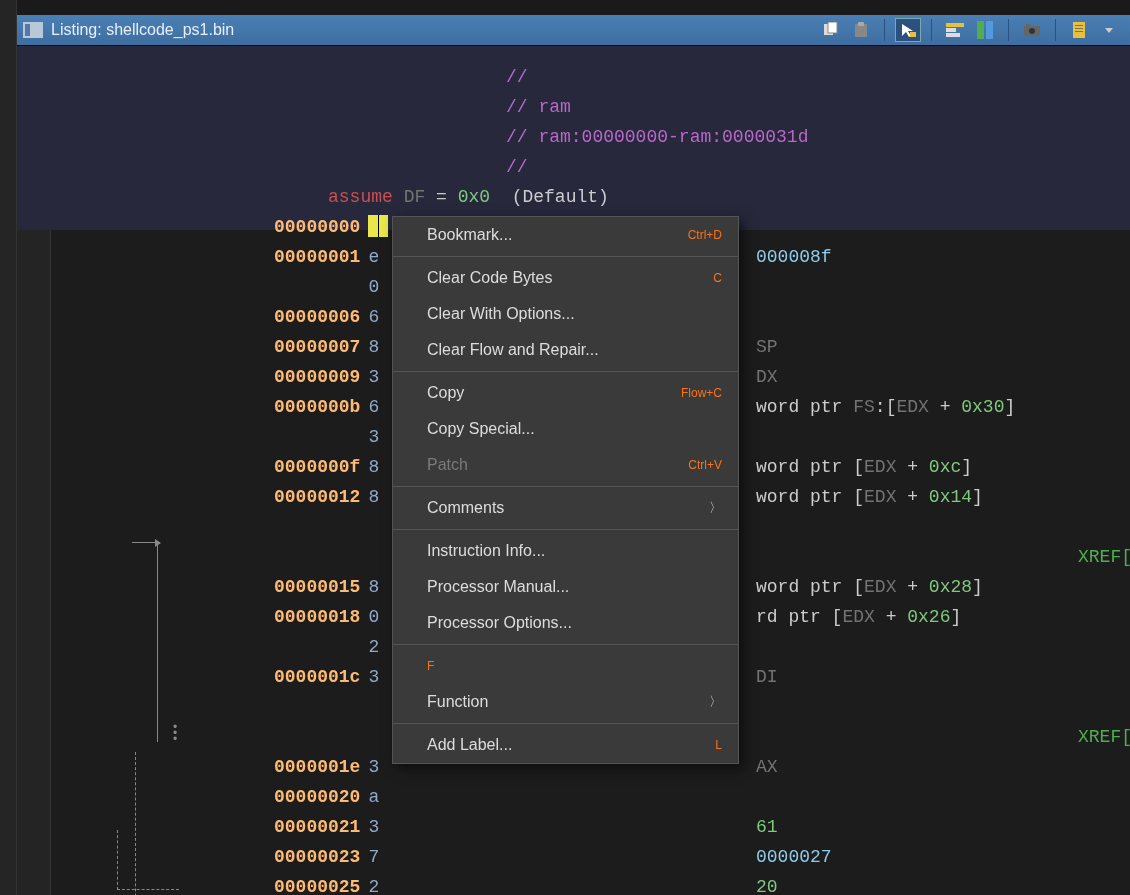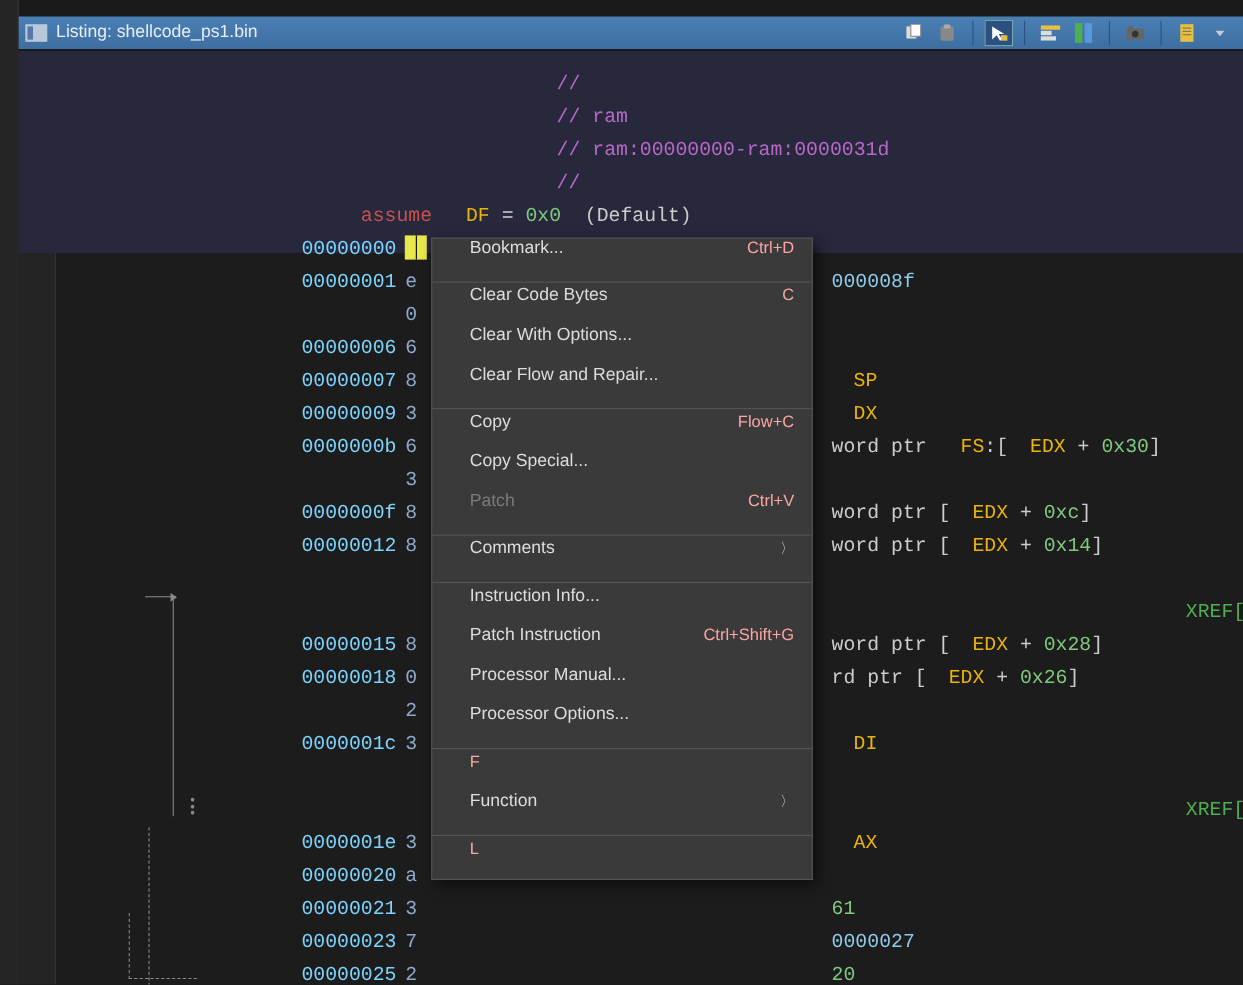--- a/index.html
+++ b/index.html
@@ -126,26 +126,26 @@
     line-height: 30px;
     color: #cccccc;
     white-space: pre;
   }
   .hl-bg {
     position: absolute;
     left: 0; right: 0;
     background: #27283c;
   }
   .line { position: absolute; left: 0; right: 0; height: 30px; }
-  .addr { color: #7dd3fc; margin-right: 8px; }
+  .addr { color: #fdba74; margin-right: 8px; font-weight: bold; }
   .byte { color: #8fa8cc; }
   .comment { color: #b868c8; }
   .keyword { color: #c95050; }
   .mnemonic { color: #8fcae8; }
-  .reg { color: #eab308; margin-left: 20px; }
+  .reg { color: #737373; }
   .num { color: #7fc97f; }
   .lab { color: #8fcae8; }
   .xref { color: #4fae4f; }
   .cursor-mark {
     display: inline-block;
     background: #e8e84a;
     color: #000;
     width: 20px; height: 22px;
     vertical-align: middle;
     margin-top: -3px;
@@ -164,27 +164,27 @@
     width: 347px;
     background: #3a3a3a;
     border: 1px solid #555;
     box-shadow: 4px 4px 12px rgba(0,0,0,.6);
     z-index: 50;
     font-size: 16px;
     color: #ddd;
   }
   .ctxmenu .mitem {
     display: flex;
-    align-items: flex-start;
+    align-items: center;
     height: 36px;
     padding: 0 16px 0 34px;
     cursor: default;
   }
   .ctxmenu .mitem .mlabel { flex: 1; }
-  .ctxmenu .mitem .mshort { color: #fca5a5; font-size: 15px; }
+  .ctxmenu .mitem .mshort { color: #f97316; font-size: 12px; }
   .ctxmenu .msep {
     height: 1px;
     background: #555;
     margin: 3px 0;
   }
   .ctxmenu .disabled { color: #7a7a7a; }
   .submenu-arrow {
     color: #ccc;
     font-size: 13px;
   }
@@ -313,34 +313,31 @@
     <div class="msep"></div>
     <div class="mitem">
       <span class="mlabel">Comments</span>
       <span class="submenu-arrow">〉</span>
     </div>
     <div class="msep"></div>
     <div class="mitem">
       <span class="mlabel">Instruction Info...</span>
     </div>
     <div class="mitem">
-      <span class="mlabel">Patch Instruction</span>
-      <span class="mshort">Ctrl+Shift+G</span>
-    </div>
-    <div class="mitem">
       <span class="mlabel">Processor Manual...</span>
     </div>
     <div class="mitem">
       <span class="mlabel">Processor Options...</span>
     </div>
     <div class="msep"></div>
     <div class="mitem">
       <span class="mshort">F</span>
     </div>
     <div class="mitem">
       <span class="mlabel">Function</span>
       <span class="submenu-arrow">〉</span>
     </div>
     <div class="msep"></div>
     <div class="mitem">
+      <span class="mlabel">Add Label...</span>
       <span class="mshort">L</span>
     </div>
   </div>
 
 </body></html>

